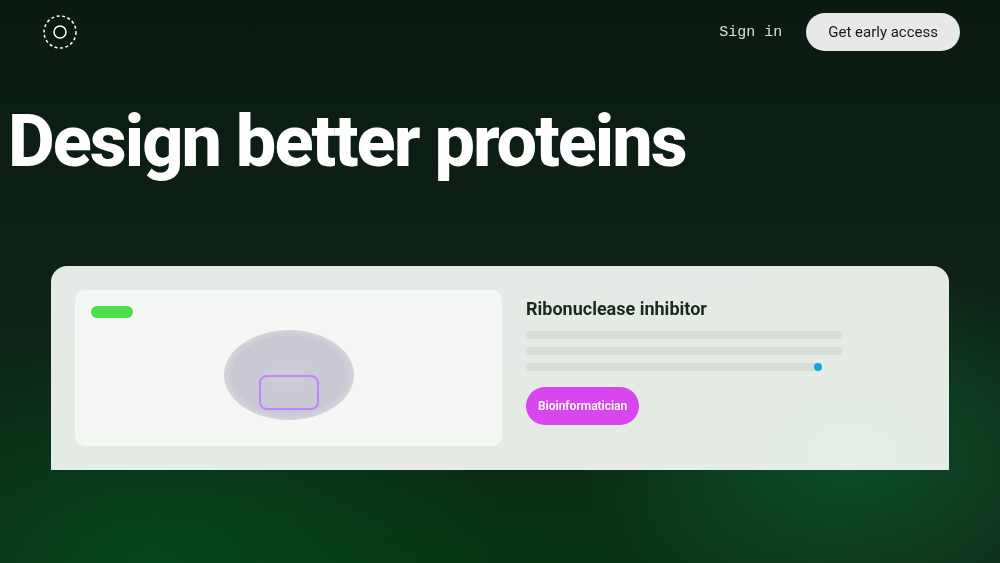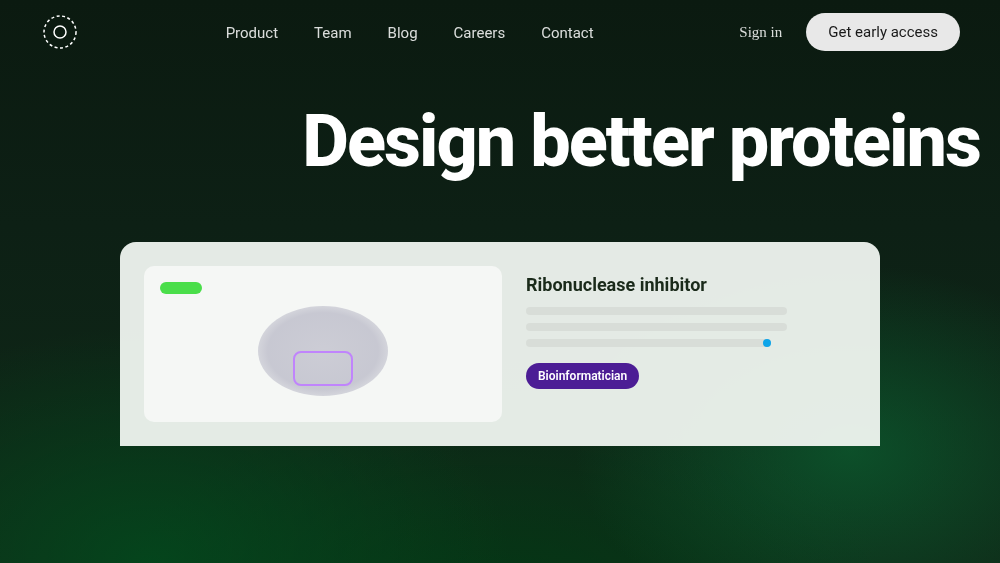--- a/index.html
+++ b/index.html
@@ -73,41 +73,41 @@
       align-items: center;
       gap: 24px;
     }
 
     .sign-in-btn {
       color: rgba(255,255,255,0.85);
       background: none;
       border: none;
       font-size: 15px;
       cursor: pointer;
-      font-family: Liberation Serif, serif;
+      font-family: Liberation Mono, monospace;
     }
 
     .get-access-btn {
       background: #e8e8e8;
       color: #1a1a1a;
       border: none;
       border-radius: 24px;
       padding: 10px 22px;
       font-size: 15px;
       font-weight: 400;
       cursor: pointer;
       font-family: inherit;
     }
 
     
     .hero {
       position: relative;
       z-index: 10;
-      text-align: right;
-      padding: 40px 20px 30px;
+      text-align: left;
+      padding: 40px 8px 30px;
     }
 
     .hero h1 {
       font-size: 72px;
       font-weight: 800;
       line-height: 1.05;
       letter-spacing: -2px;
       color: #ffffff;
       margin-bottom: 24px;
     }
@@ -117,22 +117,22 @@
       line-height: 1.6;
       color: rgba(255,255,255,0.75);
       max-width: 580px;
       margin: 0 auto;
     }
 
     
     .mockup-section {
       position: relative;
       z-index: 10;
-      margin: 8px auto 0;
-      width: 760px;
+      margin: 32px auto 0;
+      width: 898px;
       background: rgba(240, 245, 240, 0.95);
       border-radius: 16px 16px 0 0;
       padding: 24px;
       display: flex;
       gap: 20px;
       min-height: 160px;
     }
 
     .mockup-left {
       flex: 1;
@@ -212,49 +212,42 @@
       right: 0;
       top: 0;
       width: 8px;
       height: 100%;
       background: #0ea5e9;
       border-radius: 4px;
     }
 
     .bioinformatician-badge {
       display: inline-block;
-      background: #4c1d95;
+      background: #d946ef;
       color: #fff;
       font-size: 12px;
       font-weight: 600;
-      padding: 6px 12px;
+      padding: 12px 12px;
       border-radius: 20px;
       margin-top: 8px;
     }
   </style>
 </head>
 <body>
 
 <div class="bg-gradient"></div>
 
 <nav>
   <div class="nav-logo">
     <svg viewBox="0 0 36 36" fill="none" xmlns="http://www.w3.org/2000/svg">
       <circle cx="18" cy="18" r="16" stroke="white" stroke-width="1.5" stroke-dasharray="3 2.5" fill="none"></circle>
       <circle cx="18" cy="18" r="6" stroke="white" stroke-width="1.5" fill="none"></circle>
     </svg>
   </div>
 
-  <ul class="nav-links">
-    <li><a>Product</a></li>
-    <li><a>Team</a></li>
-    <li><a>Blog</a></li>
-    <li><a>Careers</a></li>
-    <li><a>Contact</a></li>
-  </ul>
 
   <div class="nav-right">
     <button class="sign-in-btn">Sign in</button>
     <button class="get-access-btn">Get early access</button>
   </div>
 </nav>
 
 <section class="hero">
   <h1>Design better proteins</h1>
 </section>

